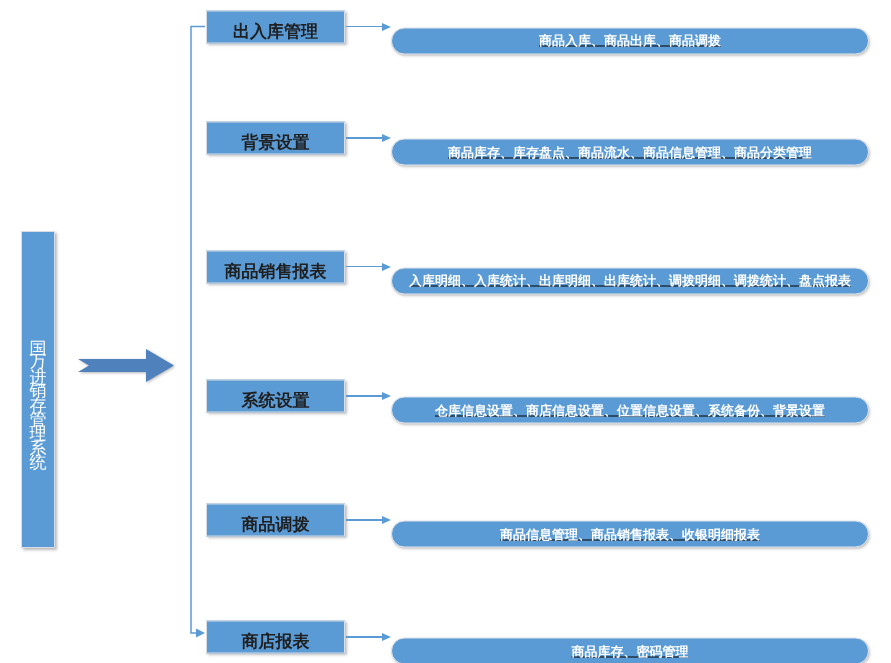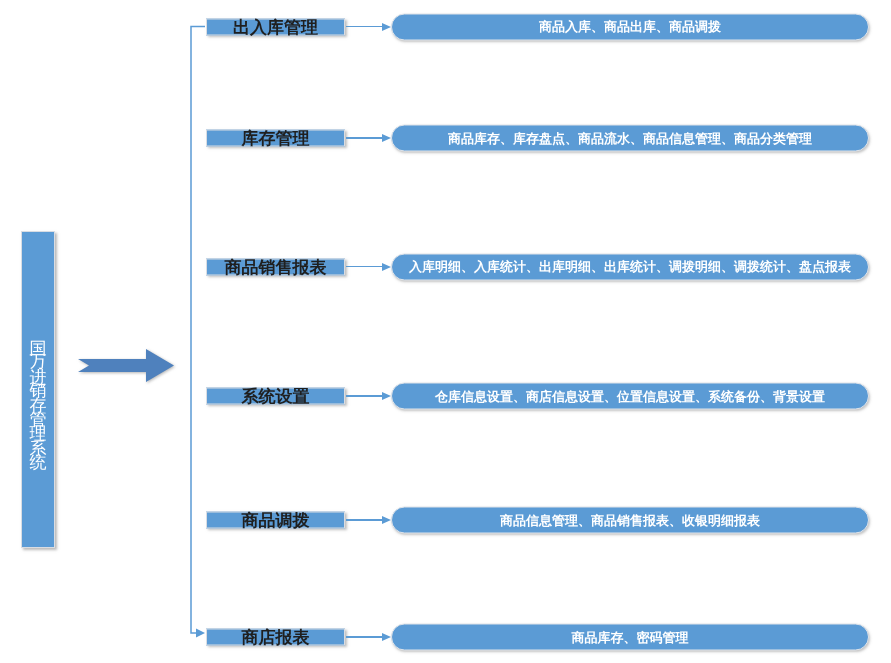--- a/index.html
+++ b/index.html
@@ -37,52 +37,52 @@
     color:#ffffff;
     font-size:17px;
     letter-spacing:14px;
     line-height:1;
     white-space:nowrap;
   }
   
   .branch-row{position:absolute;left:0;width:891px;height:0;}
   .branch-box{
     position:absolute;left:206px;top:0;transform:translateY(-50%);
-    width:139px;height:17px;
+    width:139px;height:33px;
     background:var(--node-fill);
     border:1px solid #d9dde3;
     box-shadow:1.5px 1.5px 2.5px rgba(130,130,130,0.5);
-    display:flex;align-items:center;justify-content:center;
+    display:flex;align-items:flex-end;justify-content:center;
   }
   .branch-box .label{
     color:var(--box-text);
     font-weight:bold;
     font-size:17px;
     white-space:nowrap;
   }
   .arrow-line{
     position:absolute;left:346px;top:-0.75px;
     width:39px;height:1.5px;
     background:var(--connector);
   }
   .arrow-head{
     position:absolute;left:382px;top:0;transform:translateY(-50%);
     width:0;height:0;
     border-left:9px solid var(--connector);
     border-top:4.5px solid transparent;
     border-bottom:4.5px solid transparent;
   }
   .branch-pill{
-    position:absolute;left:391px;top:0;transform:translateY(-50%);
+    position:absolute;left:391px;top:14px;transform:translateY(-50%);
     width:478px;height:27px;
     background:var(--node-fill);
     border:1px solid #e0e4ea;
     border-radius:14px;
     box-shadow:1px 1.5px 2.5px rgba(140,140,140,0.5);
-    display:flex;align-items:center;justify-content:center;
+    display:flex;align-items:center;justify-content:center;text-decoration:underline;
   }
   .branch-pill .items{
     color:var(--pill-text);
     font-weight:bold;
     font-size:13px;
     white-space:nowrap;
   }
   
   #row-0{top:26.5px;} #row-1{top:138px;} #row-2{top:266.5px;}
   #row-3{top:396px;}  #row-4{top:520px;} #row-5{top:637px;}
@@ -110,21 +110,21 @@
     </div>
     <div class="arrow-line"></div>
     <div class="arrow-head"></div>
     <div class="branch-pill">
       <span class="items">商品入库、商品出库、商品调拨</span>
     </div>
   </div>
 
   <div class="branch-row" id="row-1">
     <div class="branch-box">
-      <span class="label">库存管理</span>
+      <span class="label">背景设置</span>
     </div>
     <div class="arrow-line"></div>
     <div class="arrow-head"></div>
     <div class="branch-pill">
       <span class="items">商品库存、库存盘点、商品流水、商品信息管理、商品分类管理</span>
     </div>
   </div>
 
   <div class="branch-row" id="row-2">
     <div class="branch-box">

